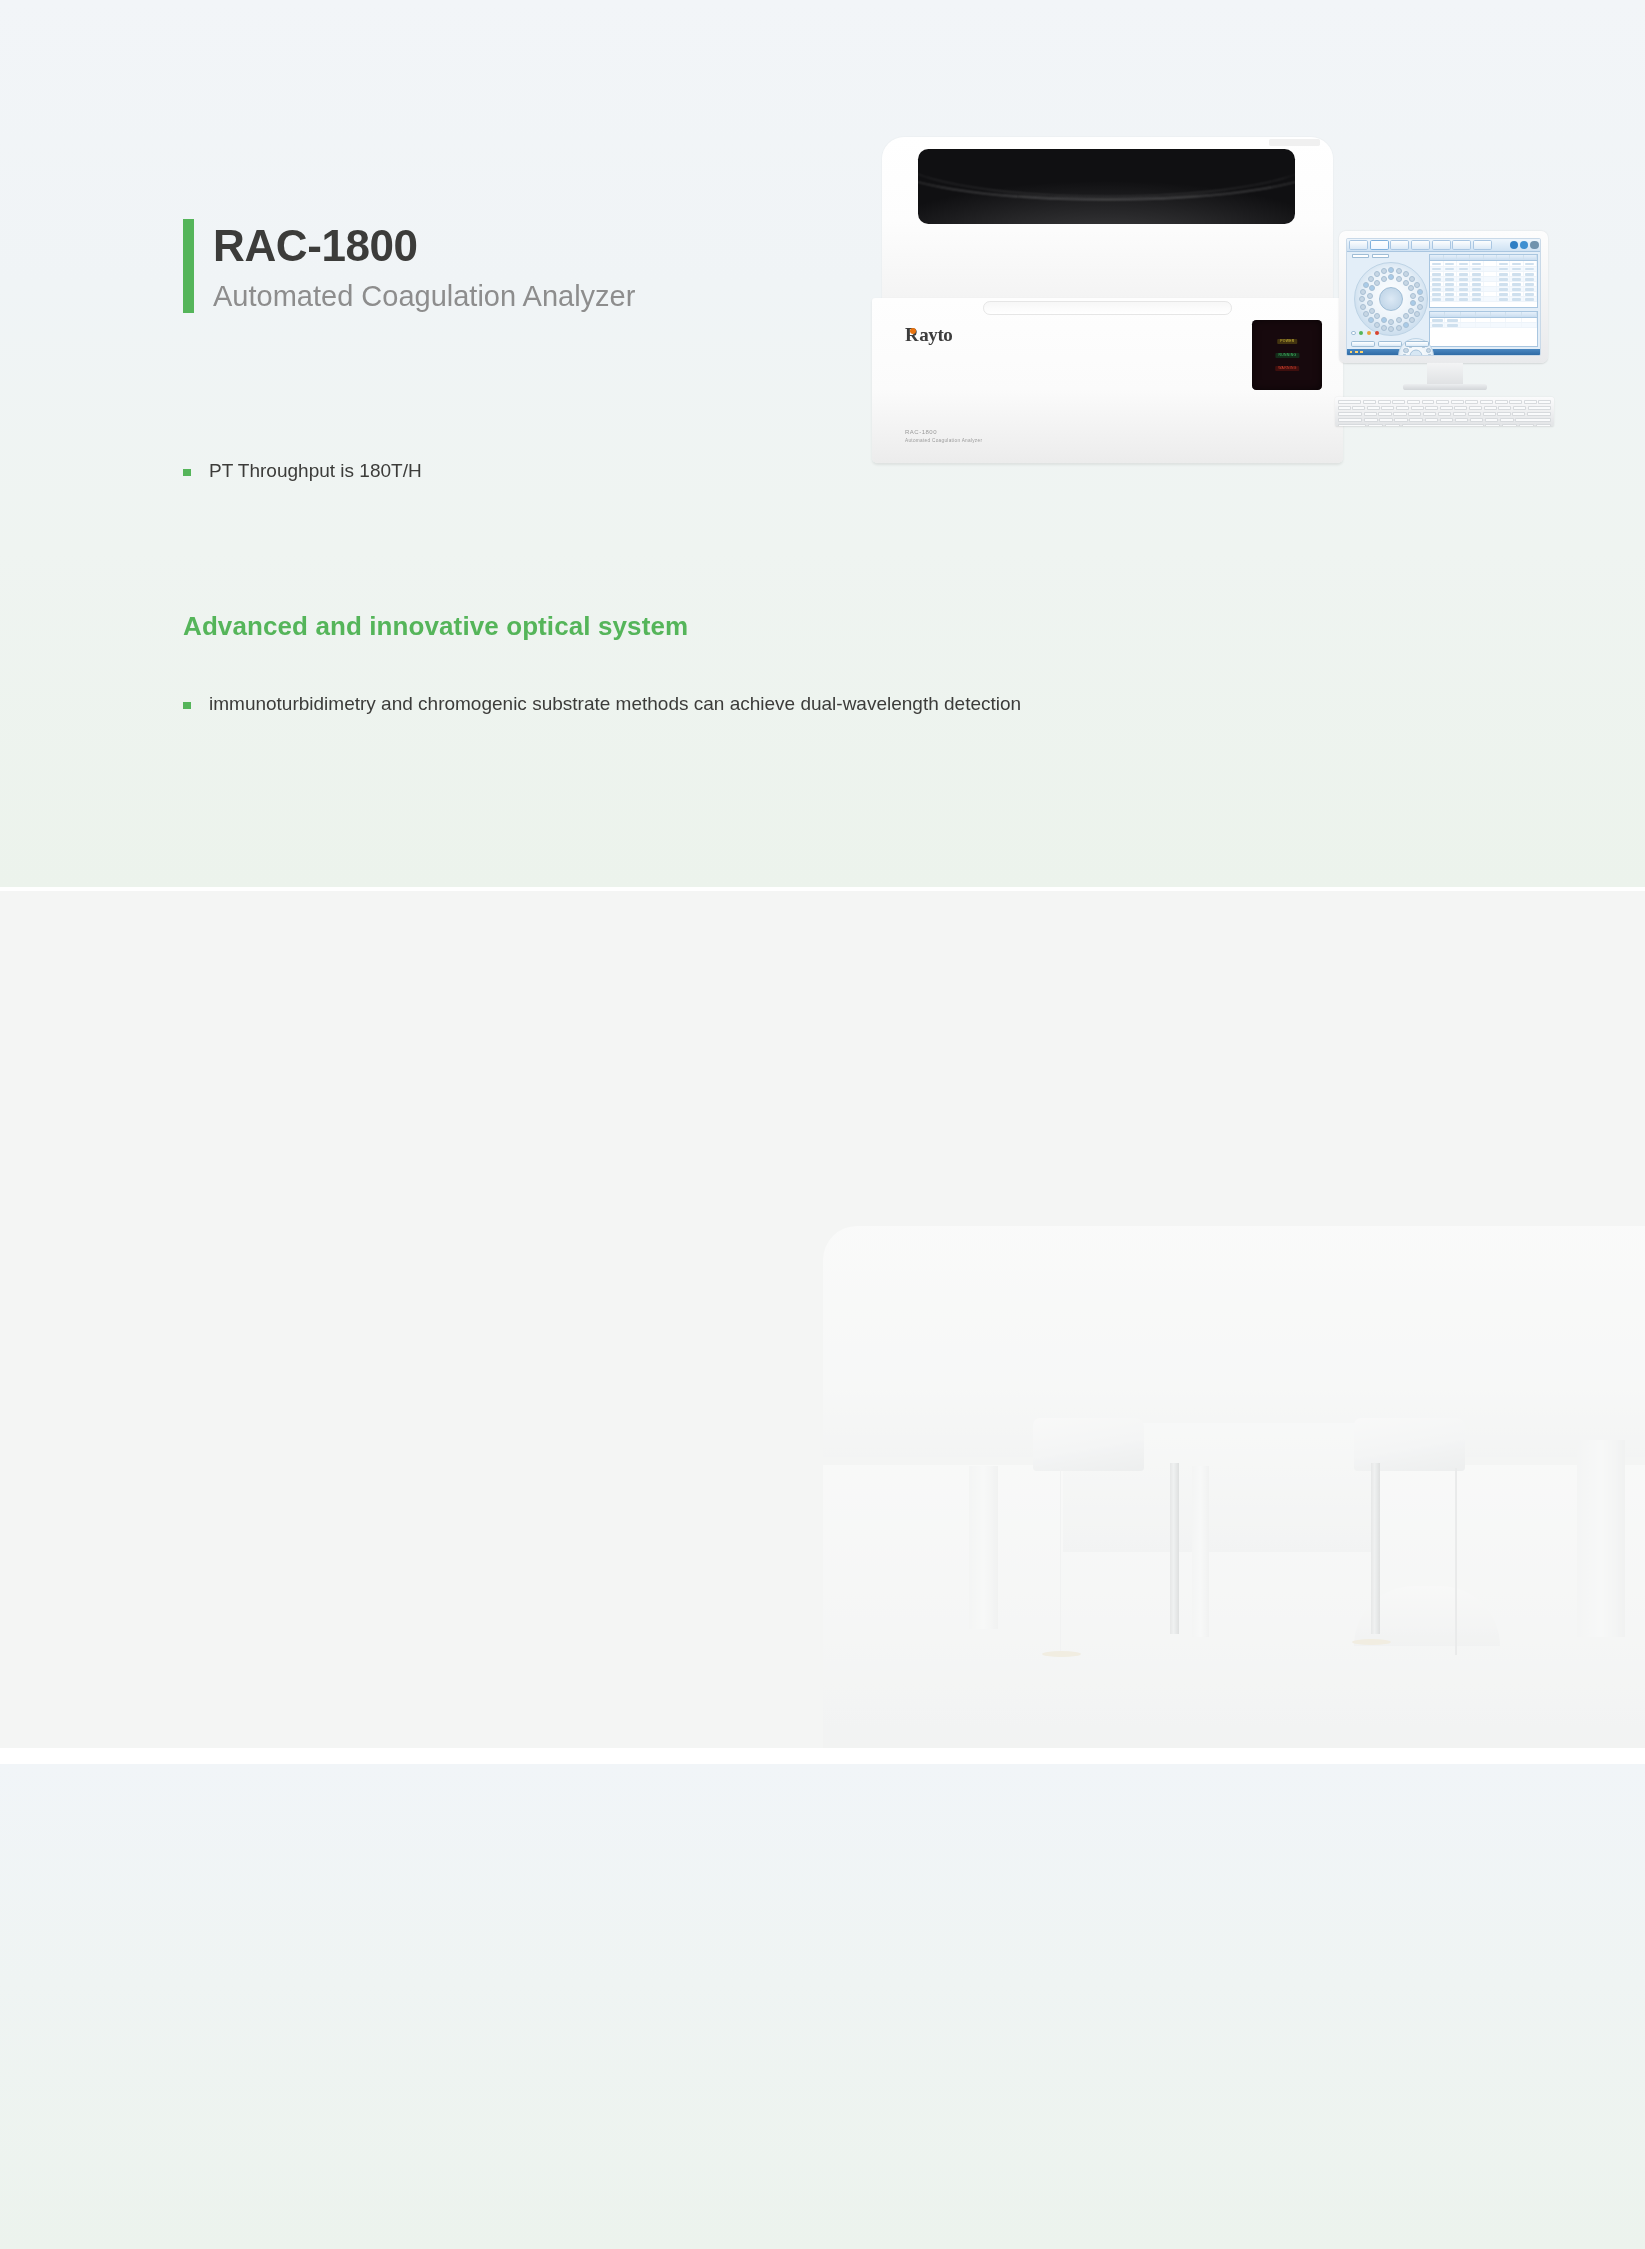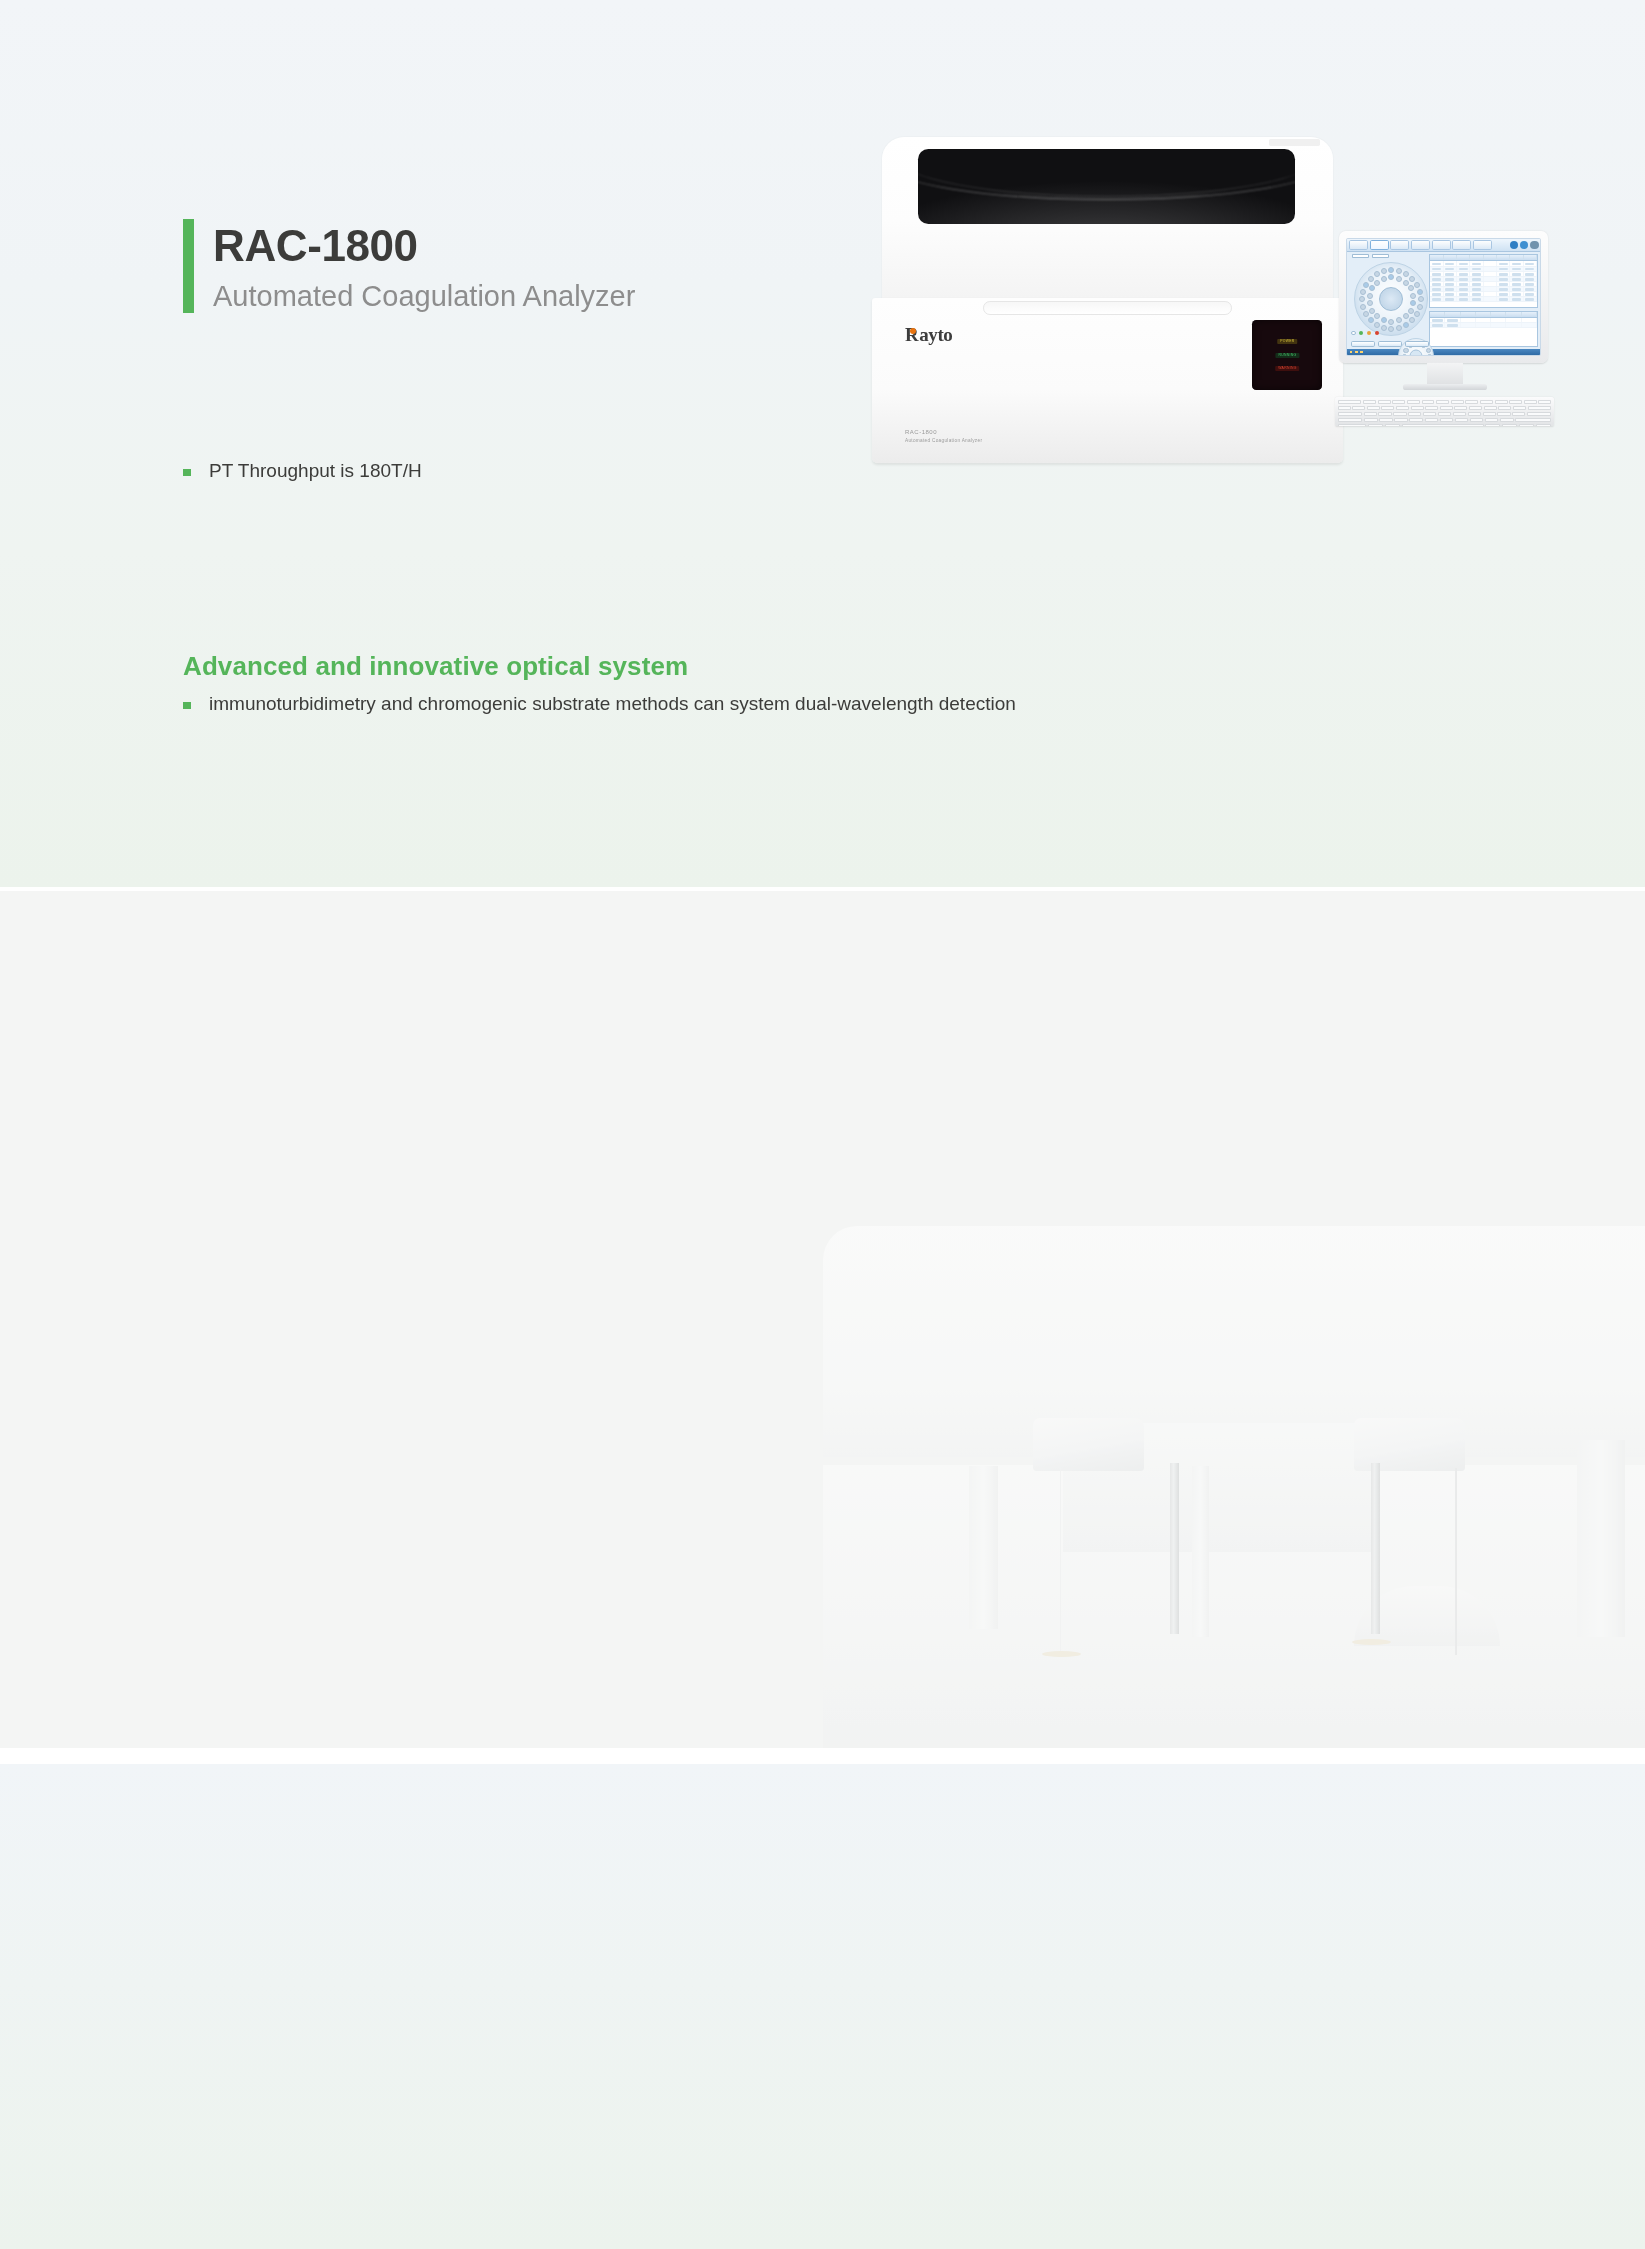--- a/index.html
+++ b/index.html
@@ -25,21 +25,21 @@
   .hero-title { font-size:44px; font-weight:bold; color:#3c3c3a; letter-spacing:-0.4px; line-height:1.12; }
   .hero-sub { font-size:29px; color:#8d8d8d; font-weight:normal; margin-top:8.6px; line-height:1.2; }
 
   
   .blist { list-style:none; }
   .bitem { position:relative; padding-left:26px; color:#3c3c3a; }
   .bsq { position:absolute; left:0; top:0.62em; width:7.7px; height:7.7px; background:#55b55a; }
   .bline { display:block; }
 
   
-  .sec-head { color:#55b55a; font-weight:bold; letter-spacing:0.1px;margin-top:40px; }
+  .sec-head { color:#55b55a; font-weight:bold; letter-spacing:0.1px; }
 
   
   #hero-bullets { position:absolute; left:183px; top:457px; font-size:19px; }
   #hero-bullets .bitem { line-height:1.5; }
 
   
   #optical-head { position:absolute; left:183px; top:611px; font-size:26px; }
   #optical-bullets { position:absolute; left:183px; top:690px; font-size:19px; }
   #optical-bullets .bitem { line-height:1.5; }
 
@@ -677,21 +677,21 @@
       <li class="bitem">
         <span class="bsq"></span>
         <span class="bline">PT Throughput is 180T/H</span>
       </li>
     </ul>
 
     <div class="sec-head" id="optical-head">Advanced and innovative optical system</div>
     <ul class="blist" id="optical-bullets">
       <li class="bitem">
         <span class="bsq"></span>
-        <span class="bline">immunoturbidimetry and chromogenic substrate methods can system dual-wavelength detection</span>
+        <span class="bline">immunoturbidimetry and chromogenic substrate methods can achieve dual-wavelength detection</span>
       </li>
     </ul>
   </div>
 
   <div class="band" id="band-mid">
 
     <div id="probe-bg">
       <div class="pb-wall"></div>
       <div class="pb-deck"></div>
       <div class="pb-shelf"></div>

